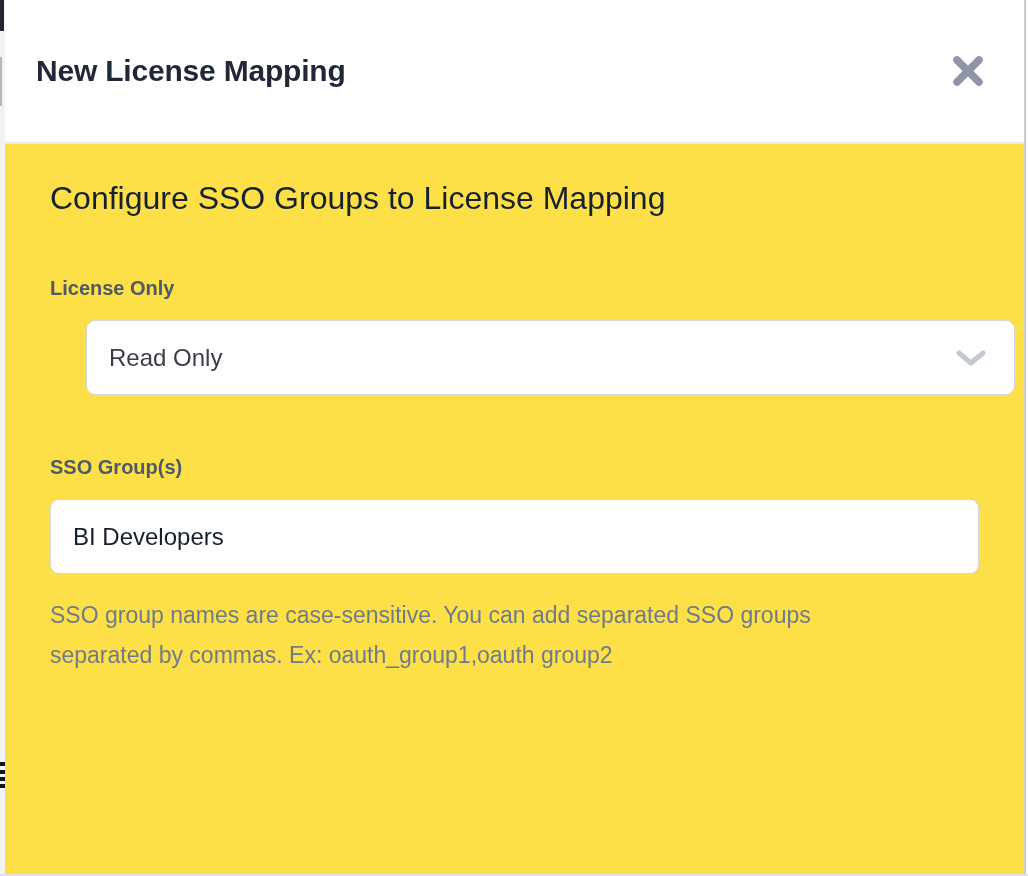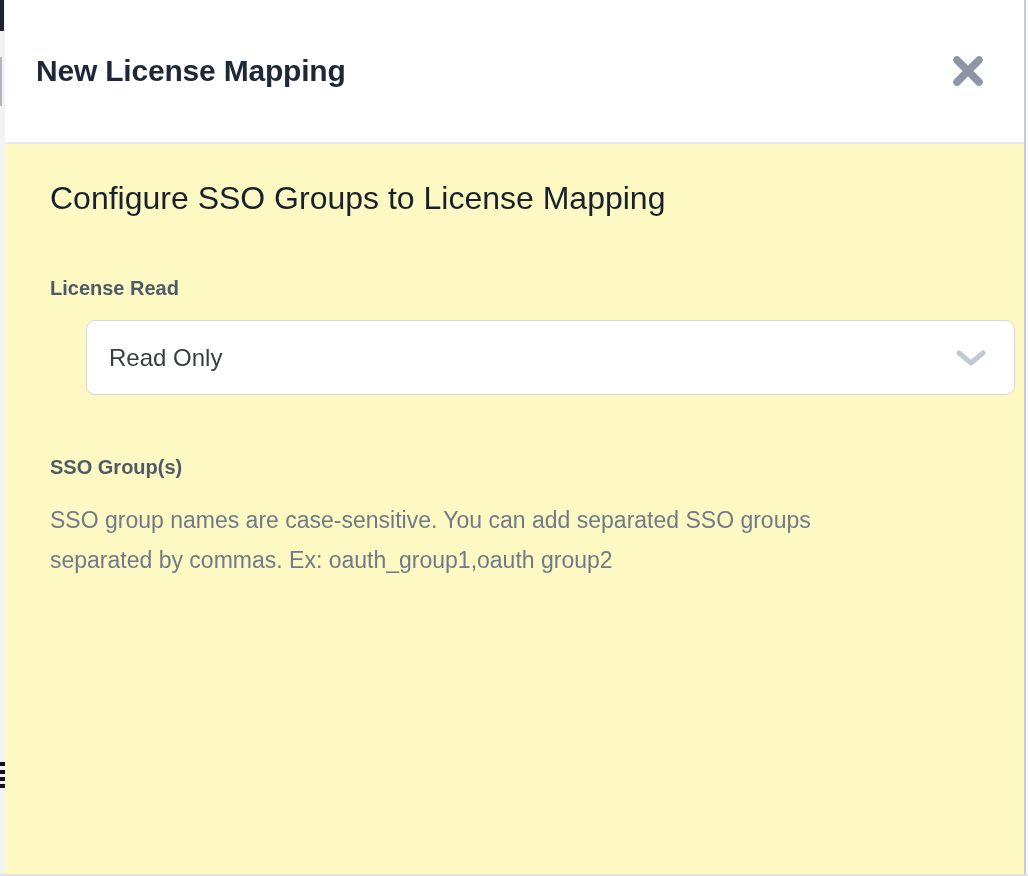--- a/index.html
+++ b/index.html
@@ -58,21 +58,21 @@
     width: 1028px; height: 2px;
     background: #e2e3e7;
     z-index: 3;
   }
 
   
   .modal {
     position: absolute;
     left: 5px; top: 0;
     width: 1021px; height: 876px;
-    background: #fef9c3;
+    background: #fde047;
     border-right: 2px solid #c8ccd3;
     z-index: 2;
   }
 
   .modal-header {
     height: 144px;
     display: flex;
     align-items: center;
     justify-content: space-between;
     padding: 0 34px 0 31px;
@@ -188,29 +188,30 @@
         <path d="M5 4 L27 26 M27 4 L5 26" stroke="#8d96a5" stroke-width="7.5" stroke-linecap="round" fill="none"></path>
       </svg>
     </button>
   </div>
 
   <div class="modal-body">
 
     <p class="intro-text">Configure SSO Groups to License Mapping</p>
 
     <div>
-      <label class="field-label">License Read</label>
+      <label class="field-label">License Only</label>
       <div class="select-box" role="combobox" aria-expanded="false">
         <span class="select-value">Read Only</span>
         <svg class="chevron" width="30" height="16" viewBox="0 0 30 16">
           <path d="M3 3 L15 13 L27 3" stroke="#c3c8d1" stroke-width="5" stroke-linecap="round" stroke-linejoin="round" fill="none"></path>
         </svg>
       </div>
     </div>
 
     <div>
       <label class="field-label">SSO Group(s)</label>
+      <input type="text" class="text-box" value="BI Developers" style="">
       <p class="help-text">SSO group names are case-sensitive. You can add separated SSO groups
 separated by commas. Ex: oauth_group1,oauth group2</p>
     </div>
 
   </div>
 </div>
 
 </body></html>

